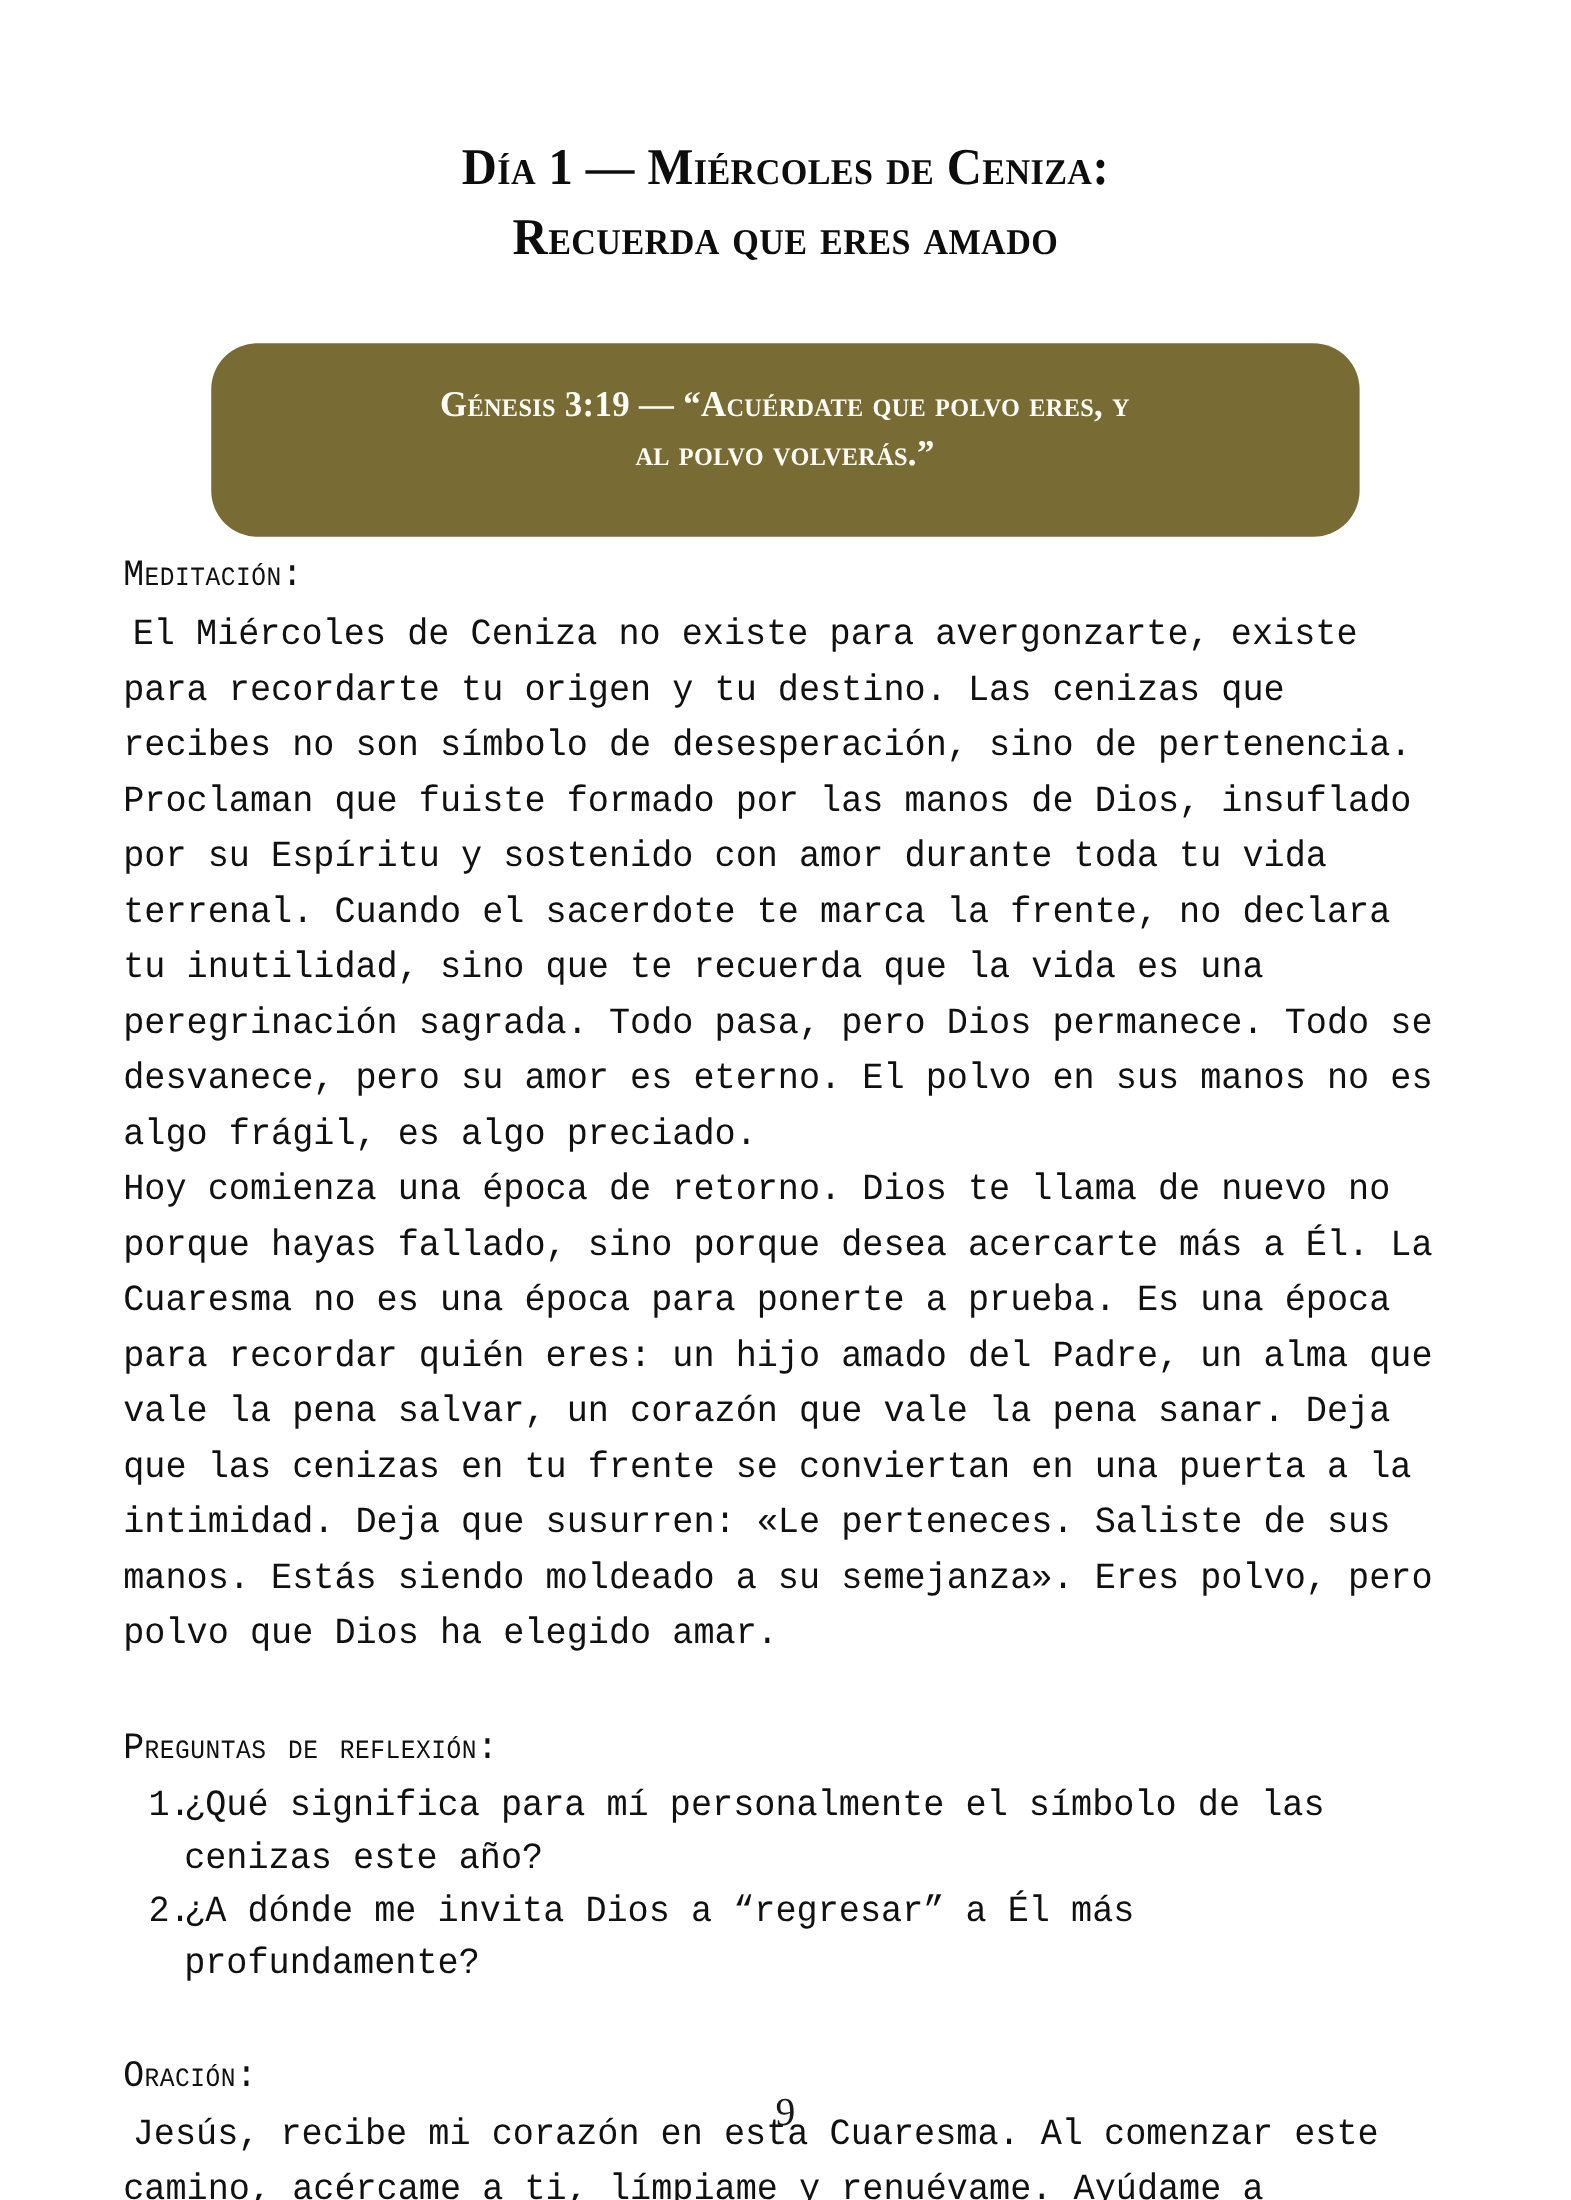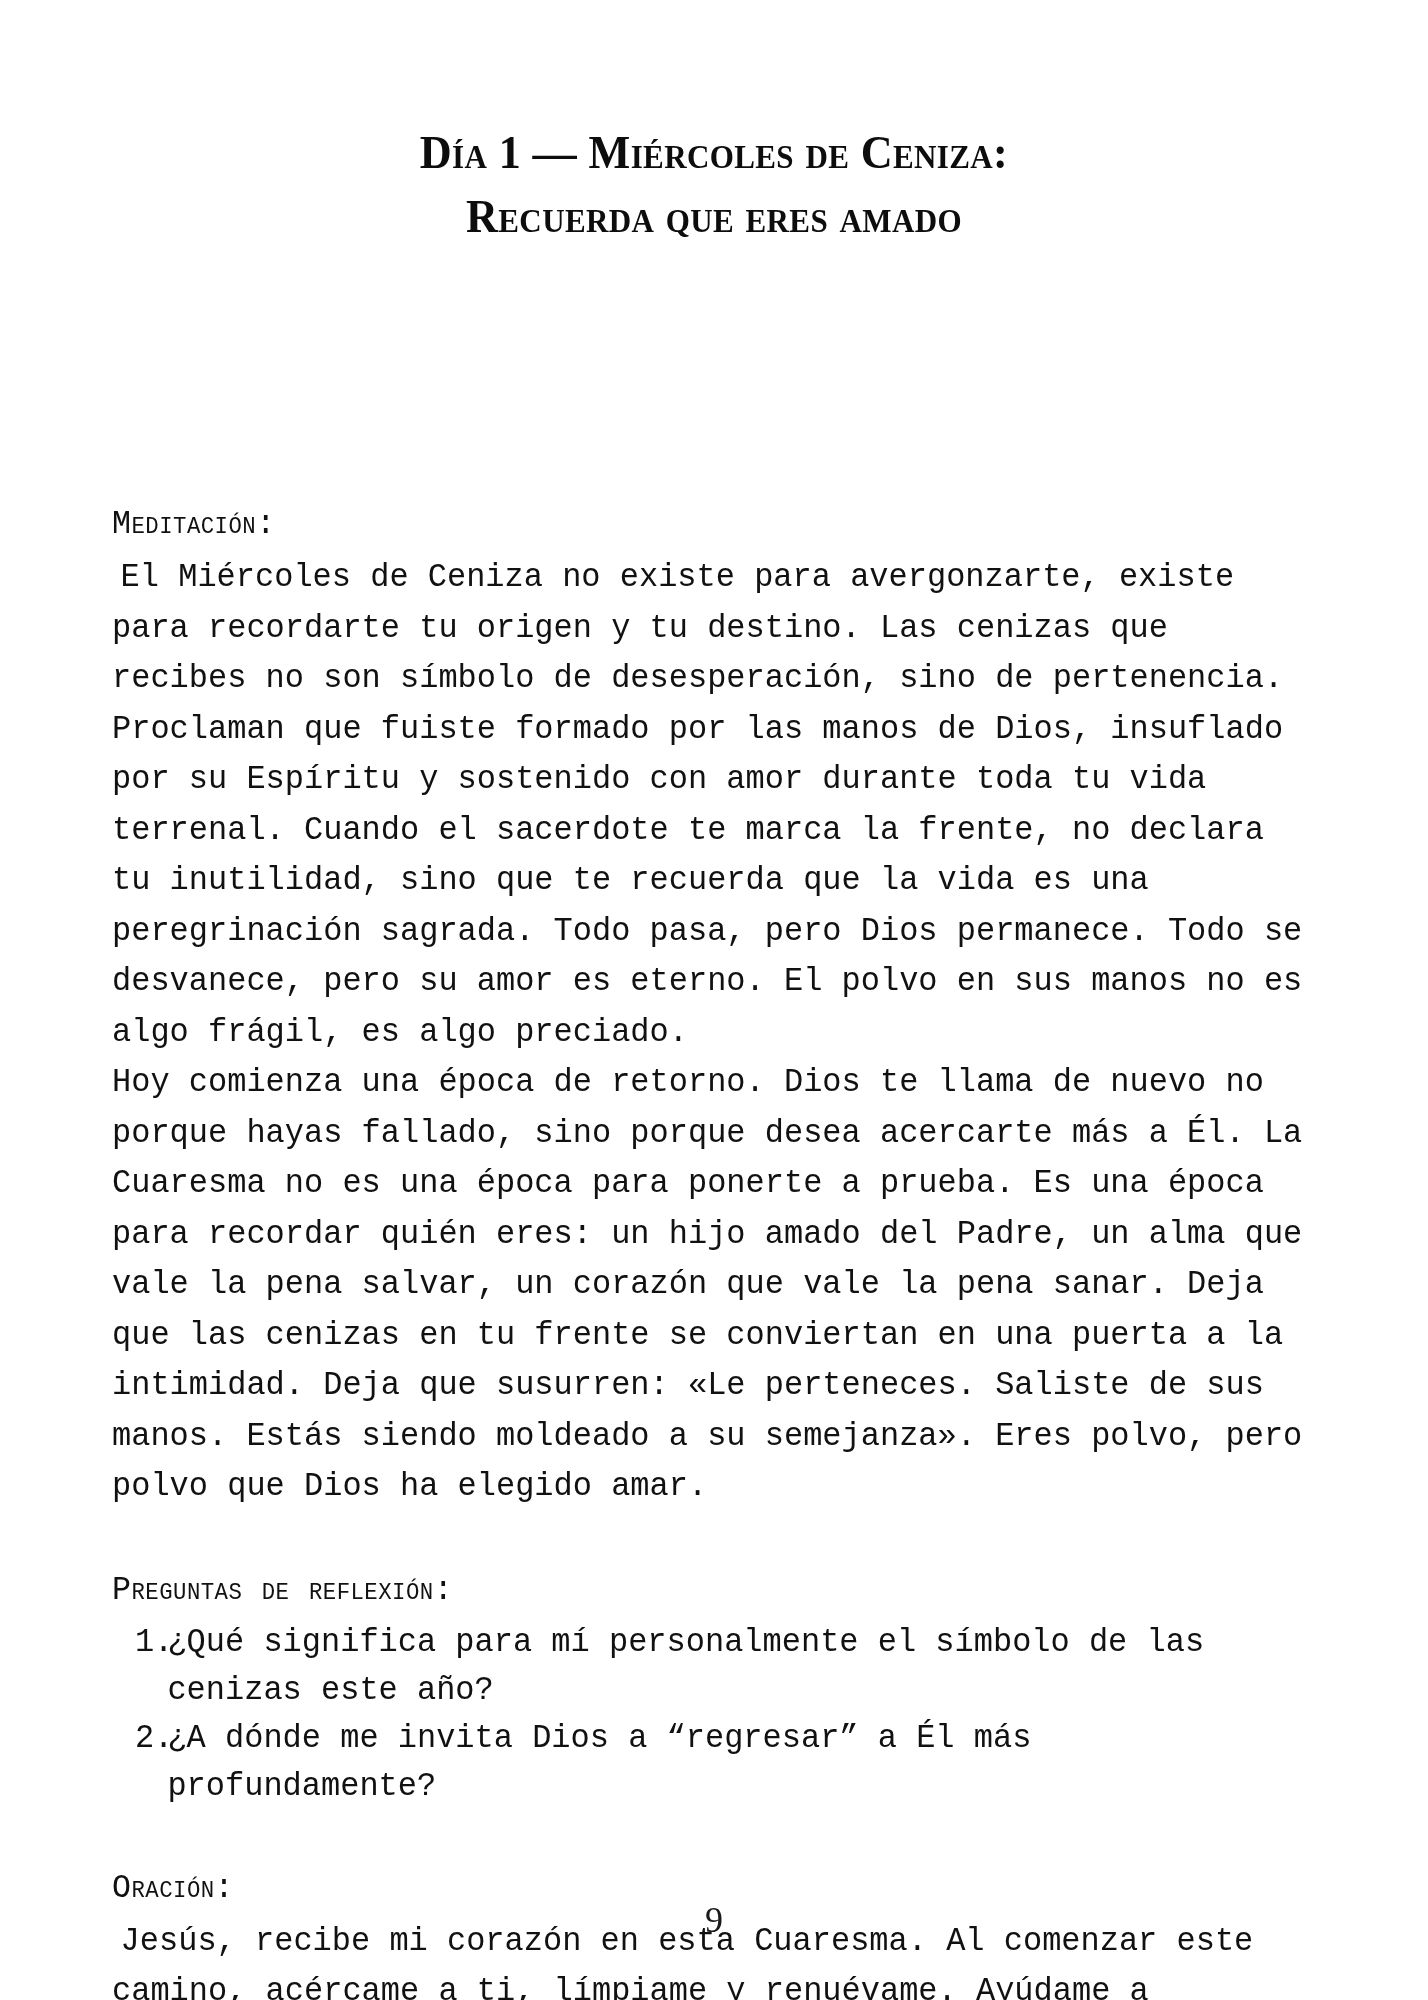--- a/index.html
+++ b/index.html
@@ -143,20 +143,26 @@
 </head>
 <body>
 
 <div class="page">
 
   <div class="title-block">
     <div class="title-line">Día 1 — Miércoles de Ceniza:</div>
     <div class="title-line">Recuerda que eres amado</div>
   </div>
 
+  <div class="verse-box">
+    <div class="verse-text">
+      <span>Génesis 3:19 — “Acuérdate que polvo eres, y</span><br>
+      <span>al polvo volverás.”</span>
+    </div>
+  </div>
 
   <div class="content">
 
     <h2 class="section-heading">Meditación:</h2>
     <p class="body-text indent-first">El Miércoles de Ceniza no existe para avergonzarte, existe para recordarte tu origen y tu destino. Las cenizas que recibes no son símbolo de desesperación, sino de pertenencia. Proclaman que fuiste formado por las manos de Dios, insuflado por su Espíritu y sostenido con amor durante toda tu vida terrenal. Cuando el sacerdote te marca la frente, no declara tu inutilidad, sino que te recuerda que la vida es una peregrinación sagrada. Todo pasa, pero Dios permanece. Todo se desvanece, pero su amor es eterno. El polvo en sus manos no es algo frágil, es algo preciado.</p>
     <p class="body-text">Hoy comienza una época de retorno. Dios te llama de nuevo no porque hayas fallado, sino porque desea acercarte más a Él. La Cuaresma no es una época para ponerte a prueba. Es una época para recordar quién eres: un hijo amado del Padre, un alma que vale la pena salvar, un corazón que vale la pena sanar. Deja que las cenizas en tu frente se conviertan en una puerta a la intimidad. Deja que susurren: «Le perteneces. Saliste de sus manos. Estás siendo moldeado a su semejanza». Eres polvo, pero polvo que Dios ha elegido amar.</p>
 
     <div class="gap-md"></div>
 
     <h2 class="section-heading">Preguntas de reflexión:</h2>

